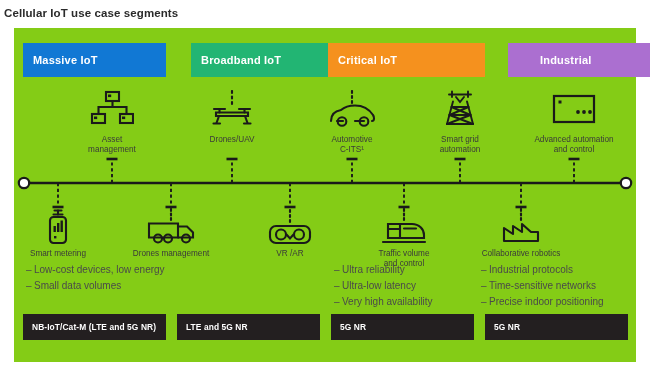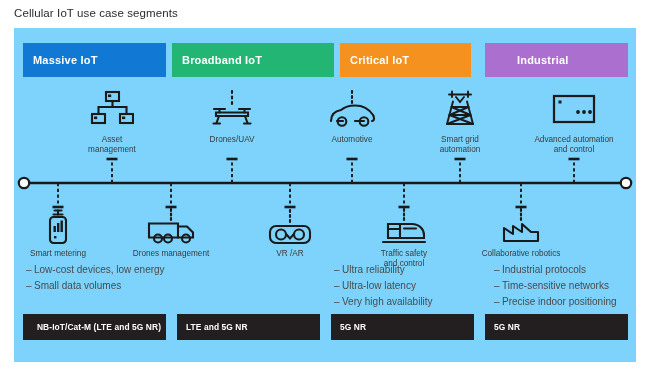--- a/index.html
+++ b/index.html
@@ -7,53 +7,53 @@
     margin: 0; padding: 0;
     width: 650px; height: 372px;
     background: #ffffff;
     font-family: "Liberation Sans", sans-serif;
     overflow: hidden;
   }
   #root { position: relative; width: 650px; height: 372px; background: #ffffff; }
 
   .page-title {
     position: absolute;
-    left: 14px; top: 7px;
+    left: 4px; top: 7px;
     font-size: 11.5px;
-    font-weight: normal;
+    font-weight: bold;
     color: #2b2b2b;
     letter-spacing: .1px;
   }
 
   .panel {
     position: absolute;
     left: 14px; top: 28px;
     width: 622px; height: 334px;
-    background: #7dd3fc;
+    background: #84cc16;
   }
 
   
   .chips { position: absolute; left: 0; top: 0; width: 622px; height: 48px; }
   .chip {
     position: absolute;
     top: 15px;
     height: 34px;
     color: #ffffff;
     font-size: 11px;
     font-weight: bold;
     letter-spacing: .2px;
     padding: 0 10px;
     display: flex;
     align-items: center;
   }
   .chip span { line-height: 1.18; }
   .chip.c0 { left: 9px;   width: 143px; }
-  .chip.c1 { left: 158px; width: 162px; text-align: center; }
-  .chip.c2 { left: 326px; width: 131px; }
-  .chip.c3 { left: 471px; width: 143px; padding-left: 32px; }
+  .chip.c1 { left: 177px; width: 139px; text-align: center; }
+  .chip.c2 { left: 314px; width: 157px; }
+  .chip.c3 { left: 494px; width: 143px; padding-left: 32px; }
 
   
   .axis-wrap { position: absolute; left: 0; top: 0; width: 622px; height: 334px; pointer-events: none; }
 
   
   .item {
     position: absolute;
     width: 120px;
     text-align: center;
     color: #3a3a3a;
@@ -87,21 +87,21 @@
     height: 26px;
     background: #231f20;
     color: #ffffff;
     font-size: 8.4px;
     font-weight: bold;
     display: flex;
     align-items: center;
     padding-left: 9px;
     letter-spacing: .1px;
   }
-  .tb0 { left: 9px;   width: 143px; justify-content: center; }
+  .tb0 { left: 9px;   width: 143px; }
   .tb1 { left: 163px; width: 143px; }
   .tb2 { left: 317px; width: 143px; }
   .tb3 { left: 471px; width: 143px; }
 </style>
 </head>
 <body>
 
 <div id="root">
 
   <div class="page-title">Cellular IoT use case segments</div>
@@ -228,20 +228,21 @@
             <line x1="26" y1="11" x2="26" y2="13"></line>
             <path d="M5 31 C5 24 9 21 15 20 C19 16.5 24 15.5 29 15.5 C36 15.5 43 19 47 25 C48.5 27 48.5 31 46 31"></path>
             <line x1="11" y1="31" x2="17" y2="31"></line>
             <line x1="29" y1="31" x2="38" y2="31"></line>
             <circle cx="16" cy="31.5" r="4.3"></circle>
             <circle cx="38" cy="31.5" r="4.3"></circle>
           </g>
         </svg>
       </span>
       <span class="lbl">Automotive</span>
+      <span class="lbl">C-ITS¹</span>
     </div>
 
     <div class="item item-top" style="left:386px">
       <span class="icon">
         <svg width="44" height="40" viewBox="0 0 44 40">
           <g fill="none" stroke="#1a1a1a" stroke-width="1.9" stroke-linecap="round">
             <line x1="11" y1="4.5" x2="33" y2="4.5"></line>
             <line x1="14" y1="1.5" x2="14" y2="7"></line>
             <line x1="30" y1="1.5" x2="30" y2="7"></line>
             <path d="M18 7 L22 12 L26 7"></path>
@@ -336,21 +337,21 @@
             <line x1="26" y1="5.5" x2="26" y2="7.5"></line>
             <line x1="26" y1="10" x2="26" y2="12"></line>
             <path d="M10 16 L34 16 C41 16 46 21 46 27 L46 30 L10 30 Z"></path>
             <line x1="22" y1="16" x2="22" y2="30"></line>
             <path d="M26 20.5 L38 20.5"></path>
             <line x1="10" y1="21" x2="22" y2="21"></line>
             <line x1="5" y1="34" x2="47" y2="34"></line>
           </g>
         </svg>
       </span>
-      <span class="lbl">Traffic safety</span>
+      <span class="lbl">Traffic volume</span>
       <span class="lbl">and control</span>
     </div>
 
     <div class="item item-bot" style="left:447px">
       <span class="icon">
         <svg width="48" height="38" viewBox="0 0 48 38">
           <g fill="none" stroke="#1a1a1a" stroke-width="2.1" stroke-linejoin="round">
             <line x1="24" y1="1" x2="24" y2="3" stroke-linecap="round"></line>
             <line x1="24" y1="5.5" x2="24" y2="7.5" stroke-linecap="round"></line>
             <line x1="24" y1="10" x2="24" y2="12" stroke-linecap="round"></line>
@@ -367,21 +368,21 @@
       <div><span class="dash">–</span><span>Small data volumes</span></div>
     </div>
 
 
     <div class="bullets" style="left:320px">
       <div><span class="dash">–</span><span>Ultra reliability</span></div>
       <div><span class="dash">–</span><span>Ultra-low latency</span></div>
       <div><span class="dash">–</span><span>Very high availability</span></div>
     </div>
 
-    <div class="bullets" style="left:480px">
+    <div class="bullets" style="left:467px">
       <div><span class="dash">–</span><span>Industrial protocols</span></div>
       <div><span class="dash">–</span><span>Time-sensitive networks</span></div>
       <div><span class="dash">–</span><span>Precise indoor positioning</span></div>
     </div>
 
     <div class="techbox tb0">
       <span>NB-IoT/Cat-M (LTE and 5G NR)</span>
     </div>
     <div class="techbox tb1">
       <span>LTE and 5G NR</span>

